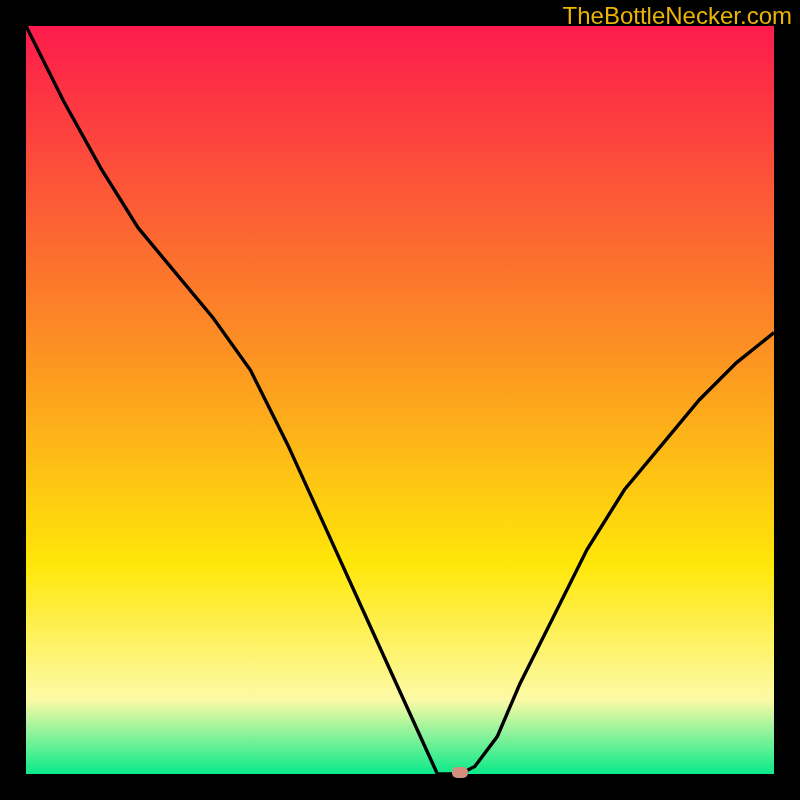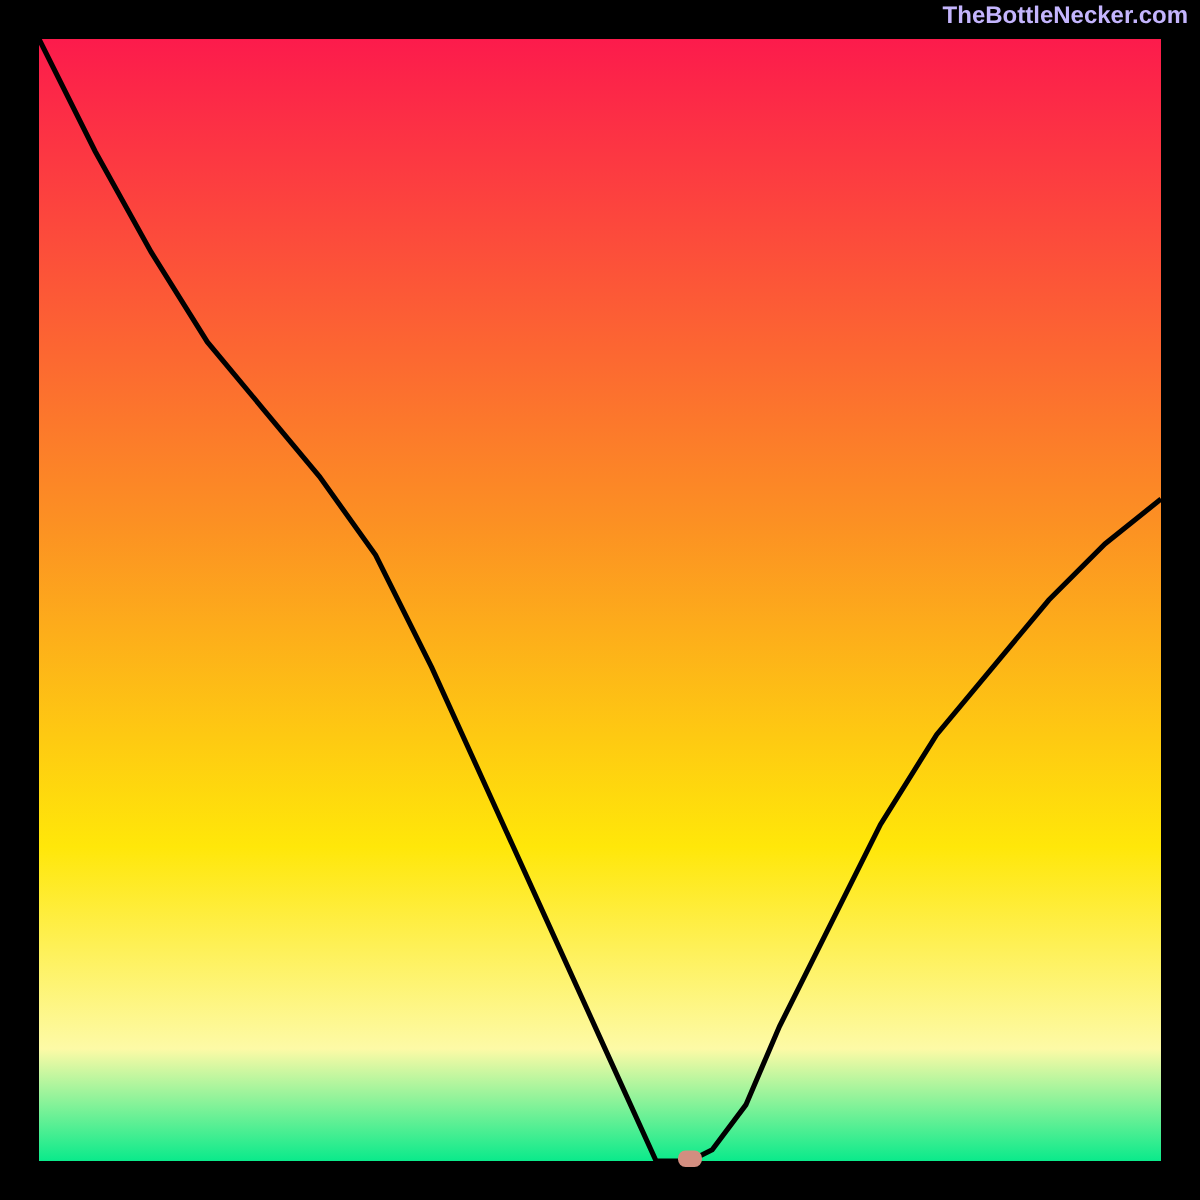--- a/index.html
+++ b/index.html
@@ -8,23 +8,23 @@
     width: 800px;
     height: 800px;
     background: #000;
     overflow: hidden;
   }
   .attribution {
     position: absolute;
     top: 2px;
     right: 8px;
     font-family: Arial, Helvetica, sans-serif;
-    font-size: 16px;
-    font-weight: bold;
-    color: #c4b5fd;
+    font-size: 24px;
+    font-weight: normal;
+    color: #eab308;
     z-index: 20;
   }
   .frame {
     position: absolute;
     left: 26px;
     top: 26px;
     width: 748px;
     height: 748px;
     background: #000;
   }

